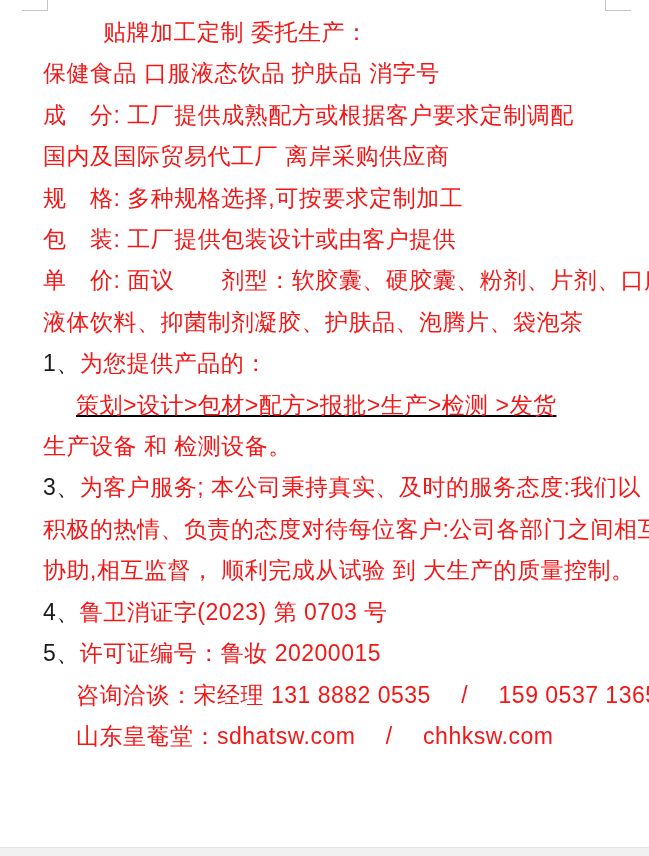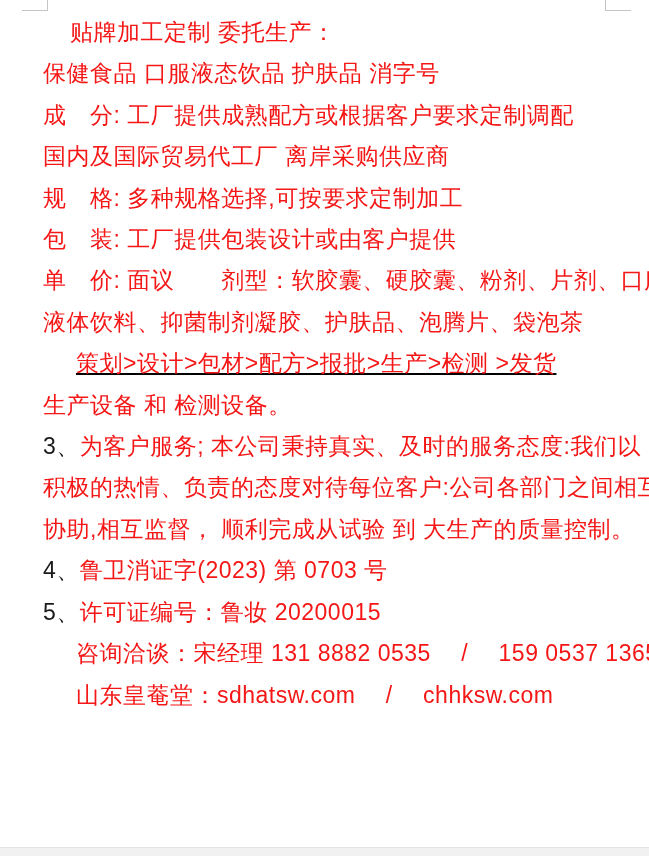--- a/index.html
+++ b/index.html
@@ -41,21 +41,21 @@
   }
   .line {
     font-size: 23px;
     line-height: 41.4px;
     letter-spacing: 0.5px;
     white-space: pre;
     font-weight: 500;
   }
   .line .red   { color: var(--red, #f51616); }
   .line .black { color: var(--black, #1a1a1a); }
-  .indent-title   { padding-left: 70px; }
+  .indent-title   { padding-left: 103px; }
   .indent-body    { padding-left: 43px; }
   .indent-sub     { padding-left: 76px; text-decoration: underline; }
   .indent-contact { padding-left: 76px; }
   .footer-strip {
     position: absolute;
     left: 0;
     bottom: 0;
     width: 100%;
     height: 8px;
     background: var(--strip, #f1f1f1);
@@ -70,20 +70,21 @@
   <div class="crop-mark tr"></div>
   <div class="content">
       <div class="line indent-title"><span class="red">贴牌加工定制 委托生产：</span></div>
       <div class="line indent-body"><span class="red">保健食品 口服液态饮品 护肤品 消字号</span></div>
       <div class="line indent-body"><span class="red">成　分: 工厂提供成熟配方或根据客户要求定制调配</span></div>
       <div class="line indent-body"><span class="red">国内及国际贸易代工厂 离岸采购供应商</span></div>
       <div class="line indent-body"><span class="red">规　格: 多种规格选择,可按要求定制加工</span></div>
       <div class="line indent-body"><span class="red">包　装: 工厂提供包装设计或由客户提供</span></div>
       <div class="line indent-body"><span class="red">单　价: 面议　　剂型：软胶囊、硬胶囊、粉剂、片剂、口服</span></div>
       <div class="line indent-body"><span class="red">液体饮料、抑菌制剂凝胶、护肤品、泡腾片、袋泡茶</span></div>
+      <div class="line indent-body"><span class="black">1、</span><span class="red">为您提供产品的：</span></div>
       <div class="line indent-sub"><span class="red">策划&gt;设计&gt;包材&gt;配方&gt;报批&gt;生产&gt;检测 &gt;发货</span></div>
       <div class="line indent-body"><span class="red">生产设备 和 检测设备。</span></div>
       <div class="line indent-body"><span class="black">3、</span><span class="red">为客户服务; 本公司秉持真实、及时的服务态度:我们以</span></div>
       <div class="line indent-body"><span class="red">积极的热情、负责的态度对待每位客户:公司各部门之间相互</span></div>
       <div class="line indent-body"><span class="red">协助,相互监督， 顺利完成从试验 到 大生产的质量控制。</span></div>
       <div class="line indent-body"><span class="black">4、</span><span class="red">鲁卫消证字(2023) 第 0703 号</span></div>
       <div class="line indent-body"><span class="black">5、</span><span class="red">许可证编号：鲁妆 20200015</span></div>
       <div class="line indent-contact"><span class="red">咨询洽谈：宋经理 131 8882 0535　 /　 159 0537 1365</span></div>
       <div class="line indent-contact"><span class="red">山东皇菴堂：sdhatsw.com　 /　 chhksw.com</span></div>
     </div>

